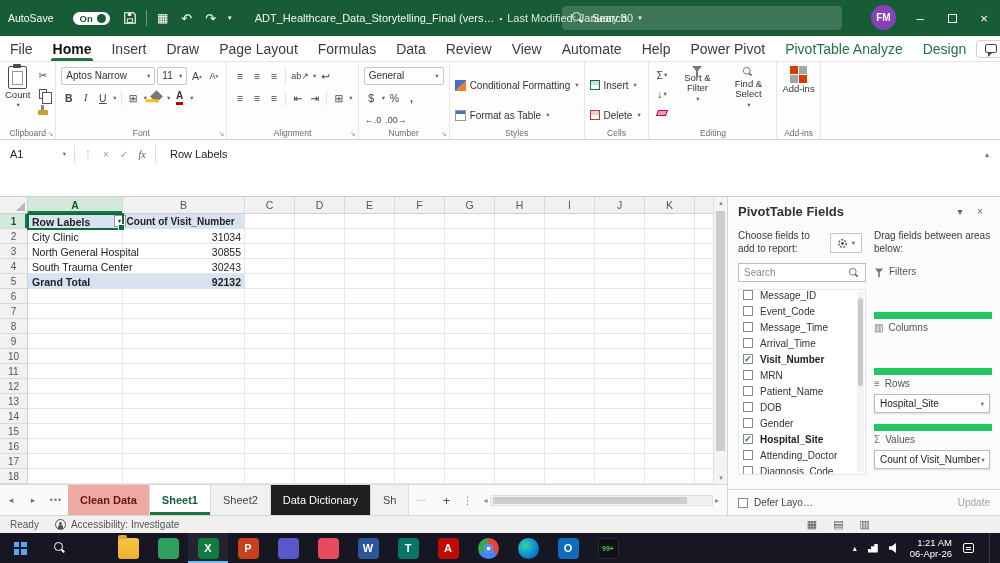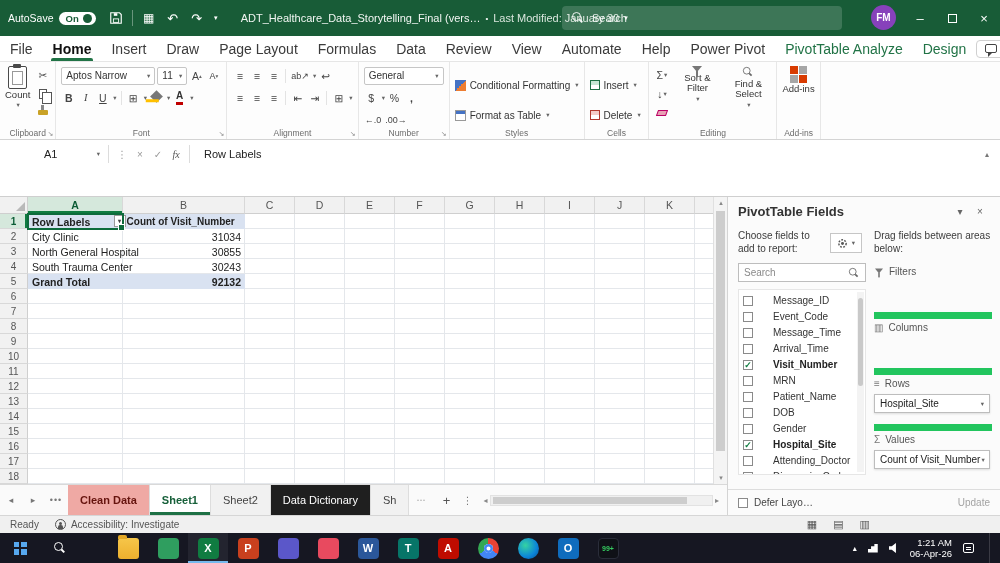--- a/index.html
+++ b/index.html
@@ -2,21 +2,21 @@
 <html><head>
 <meta charset="utf-8">
 <style>
   * { box-sizing: border-box; margin: 0; padding: 0; }
   html,body { width:1000px; height:563px; overflow:hidden; }
   body { font-family:"Liberation Sans", sans-serif; font-size:11px; background:#fff; position:relative; color:#222; }
   button { background:none; border:none; font:inherit; color:inherit; cursor:default; }
 
   
   .titlebar { position:absolute; top:0; left:0; right:0; height:36px; background:#185C37; display:flex; align-items:center; color:#fff; }
-  .autosave { display:flex; align-items:center; gap:5px; padding:0 8px; font-size:10.5px; }
+  .autosave { display:flex; align-items:center; gap:19px; padding:0 8px; font-size:10.5px; }
   .as-pill { display:flex; align-items:center; gap:4px; background:#fff; color:#185C37; border-radius:9px; padding:1px 4px 1px 7px; font-size:9.5px; font-weight:700; }
   .as-dot { width:9px; height:9px; border-radius:50%; background:#185C37; }
   .tbtn { width:24px; height:24px; display:flex; align-items:center; justify-content:center; color:#fff; font-size:13px; }
   .tbtn.small { width:14px; font-size:7px; }
   .tsep { width:1px; height:16px; background:rgba(255,255,255,.35); margin:0 4px; }
   .qa-ic { font-size:12px; }
   .tb-title { display:flex; align-items:center; gap:5px; margin-left:18px; font-size:11px; white-space:nowrap; color:#f2f6f3; }
   .tmod { color:#d9e6dd; }
   .tdot { font-size:8px; }
   .tcaret { font-size:7px; }
@@ -83,21 +83,21 @@
   .funnel::after { content:""; position:absolute; left:-1px; top:-1px; width:2px; height:6px; background:#777; }
   .mag.dark { color:#666; transform:scale(.85); }
   .ic-erase { width:10px; height:6px; background:#E8A0B4; transform:skewX(-20deg); border:1px solid #b06; display:block; }
   .ed-left { display:flex; flex-direction:column; gap:2px; }
   .vbtn.ed { width:46px; }
   .ic-add { width:17px; height:17px; display:grid; grid-template-columns:1fr 1fr; grid-template-rows:1fr 1fr; gap:1px; }
   .ic-add div { background:#d83b01; } .ic-add div:nth-child(2), .ic-add div:nth-child(3) { background:#a6a6a6; }
 
   
   .fbar { position:absolute; top:140px; left:0; right:0; height:57px; background:#fff; border-bottom:1px solid #cfcfcf; }
-  .fbar-top { height:28px; display:flex; align-items:center;padding-left:34px; }
+  .fbar-top { height:28px; display:flex; align-items:center; }
   .namebox { width:64px; height:20px; margin-left:6px; display:flex; align-items:center; justify-content:space-between; padding:0 4px; font-size:11px; color:#222; }
   .fsep { width:1px; height:18px; background:#dcdcdc; margin:0 4px; }
   .fico { color:#9a9a9a; font-size:10px; width:18px; text-align:center; }
   .fx { font-family:"Liberation Serif",serif; font-style:italic; color:#555; }
   .fcontent { flex:1; padding-left:10px; font-size:11px; color:#222; }
   .fcollapse { width:26px; text-align:center; color:#777; font-size:8px; }
 
   
   .sheetwrap { position:absolute; top:197px; left:0; width:727px; height:318px; background:#fff; }
   .corner { position:absolute; left:0; top:0; width:28px; height:17px; background:#f1f1f1; border-right:1px solid #cfcfcf; border-bottom:1px solid #cfcfcf; }
@@ -149,21 +149,21 @@
   .phead { display:flex; align-items:center; height:28px; padding:0 10px; }
   .ptitle { font-size:13px; font-weight:700; color:#333; }
   .pico { margin-left:auto; color:#666; font-size:10px; width:20px; text-align:center; }
   .pico + .pico { margin-left:0; }
   .pchoose { position:absolute; left:10px; top:32px; width:90px; font-size:10px; color:#3b3b3b; line-height:1.3; }
   .pgear { position:absolute; left:102px; top:36px; width:32px; height:20px; border:1px solid #c6c6c6; background:#fff; display:flex; align-items:center; justify-content:center; gap:3px; }
   .gearsvg { display:block; }
   .pdrag { position:absolute; left:146px; top:32px; width:118px; font-size:10px; color:#3b3b3b; line-height:1.3; }
   .psearch { position:absolute; left:10px; top:66px; width:128px; height:19px; border:1px solid #bdbdbd; background:#fff; display:flex; align-items:center; justify-content:space-between; padding:0 5px; color:#8a8a8a; font-size:10px; }
   .pfields { position:absolute; left:10px; top:92px; width:128px; height:186px; background:#fff; border:1px solid #e6e6e6; overflow:hidden; }
-  .fitem { display:flex; align-items:flex-end; gap:20px; height:16px; padding-left:4px; }
+  .fitem { display:flex; align-items:flex-start; gap:7px; height:16px; padding-left:4px; }
   .cbx { width:10px; height:10px; border:1px solid #8a8a8a; background:#fff; display:flex; align-items:center; justify-content:center; flex:none; }
   .cbm { color:#107C41; font-weight:700; font-size:9px; line-height:1; }
   .fitem[data-checked="false"] .cbm { visibility:hidden; }
   .fitem[data-checked="true"] .flabel { font-weight:700; color:#222; }
   .flabel { white-space:nowrap; color:#333; font-size:10px; }
   .fscroll { position:absolute; right:1px; top:2px; bottom:2px; width:7px; background:#f3f3f3; }
   .fthumb { position:absolute; top:6px; left:1px; width:5px; height:88px; background:#c9c9c9; border-radius:3px; }
   .pareas { position:absolute; left:146px; top:66px; width:118px; height:224px; }
   .parea { height:56px; border-bottom:7px solid #22c55e; }
   .parea:last-child { border-bottom:none; }

